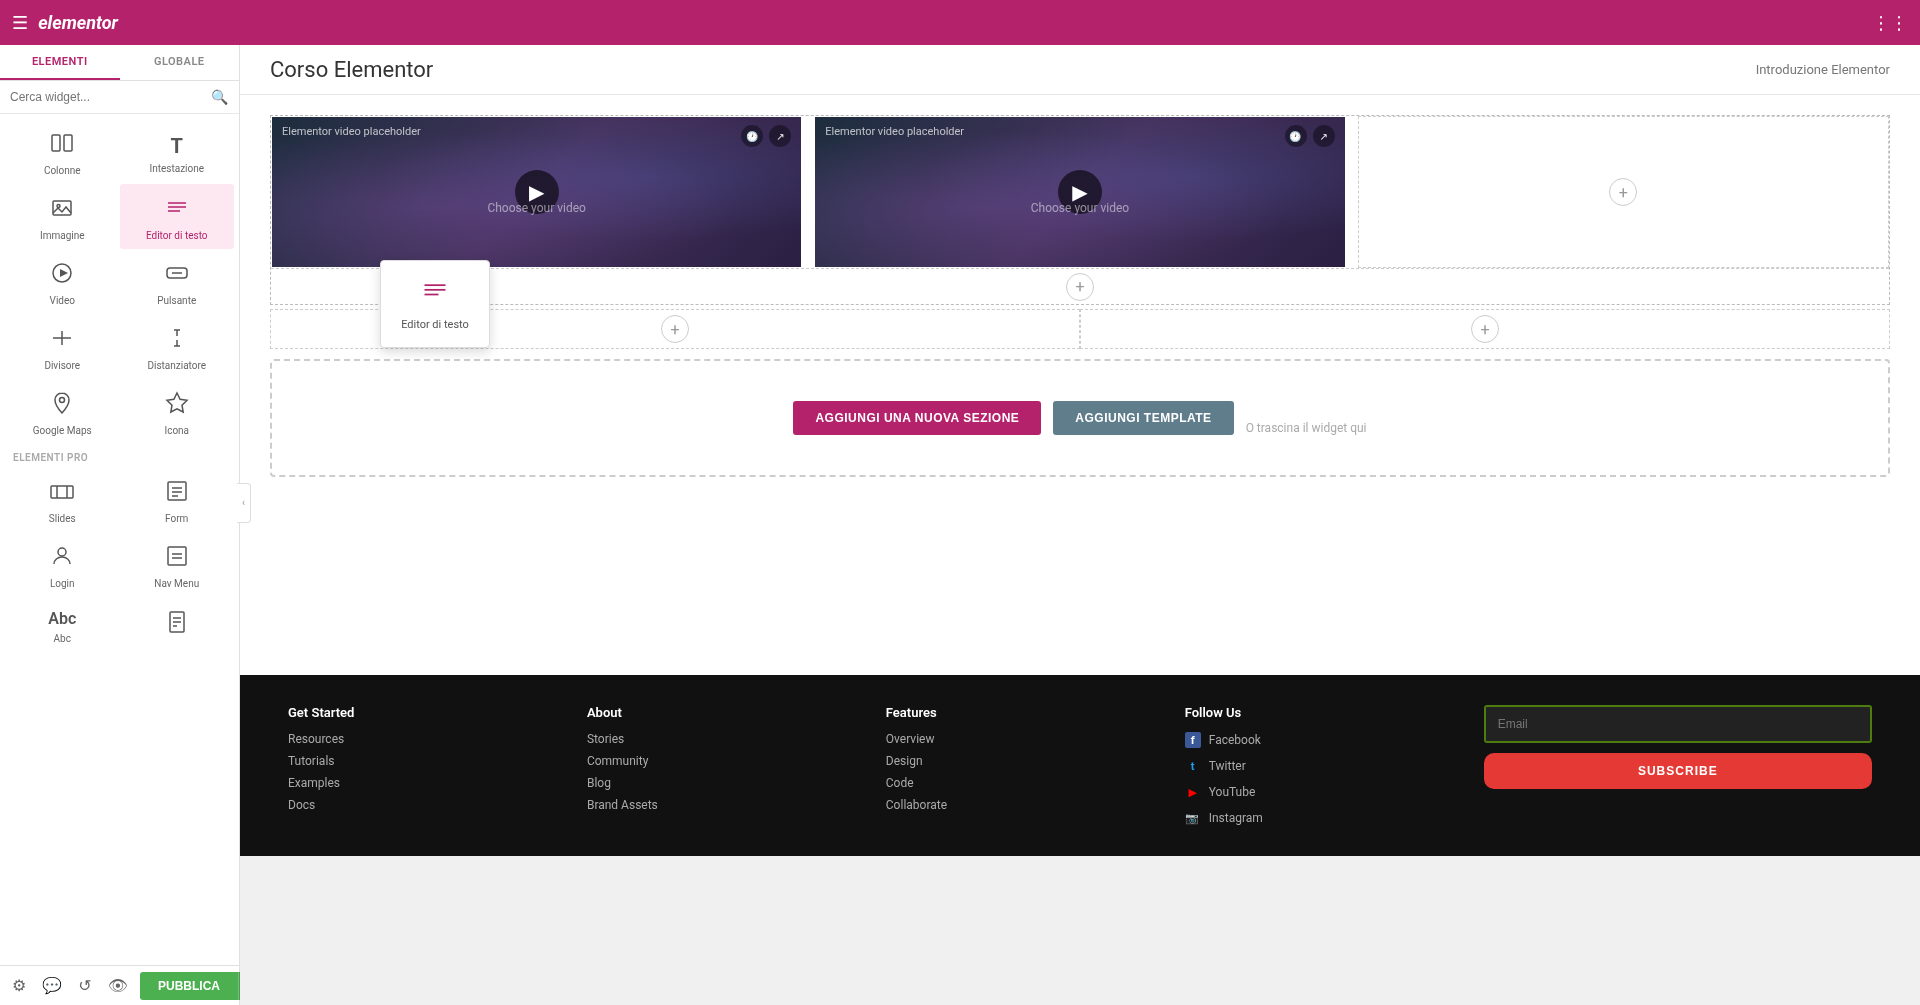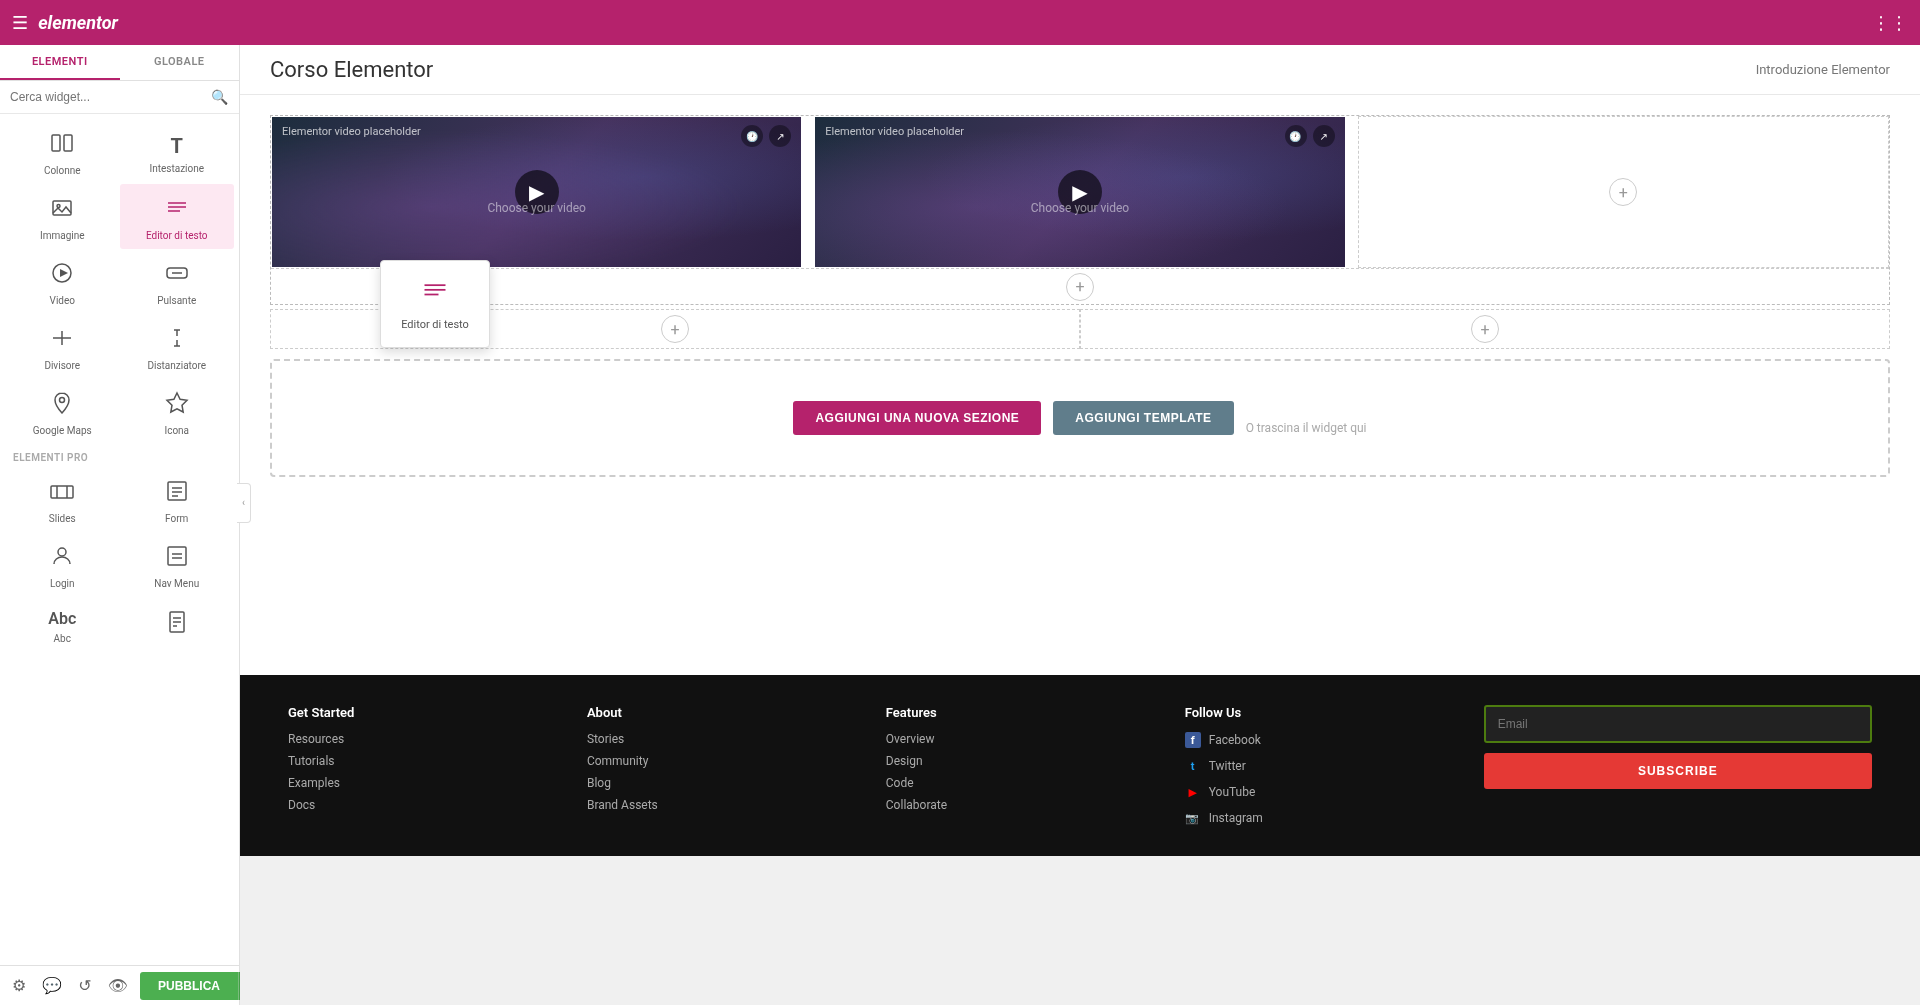--- a/index.html
+++ b/index.html
@@ -392,21 +392,21 @@
     }
     #subscribe-btn {
       width: 100%;
       background: #e53935;
       color: white;
       border: none;
       padding: 11px;
       font-size: 12px;
       font-weight: 600;
       cursor: pointer;
-      border-radius: 3px;
+      border-radius: 10px;
       letter-spacing: 1px;
     }
 
     
     #drag-preview {
       position: absolute;
       left: 380px;
       top: 260px;
       background: white;
       border: 1px solid #ddd;

